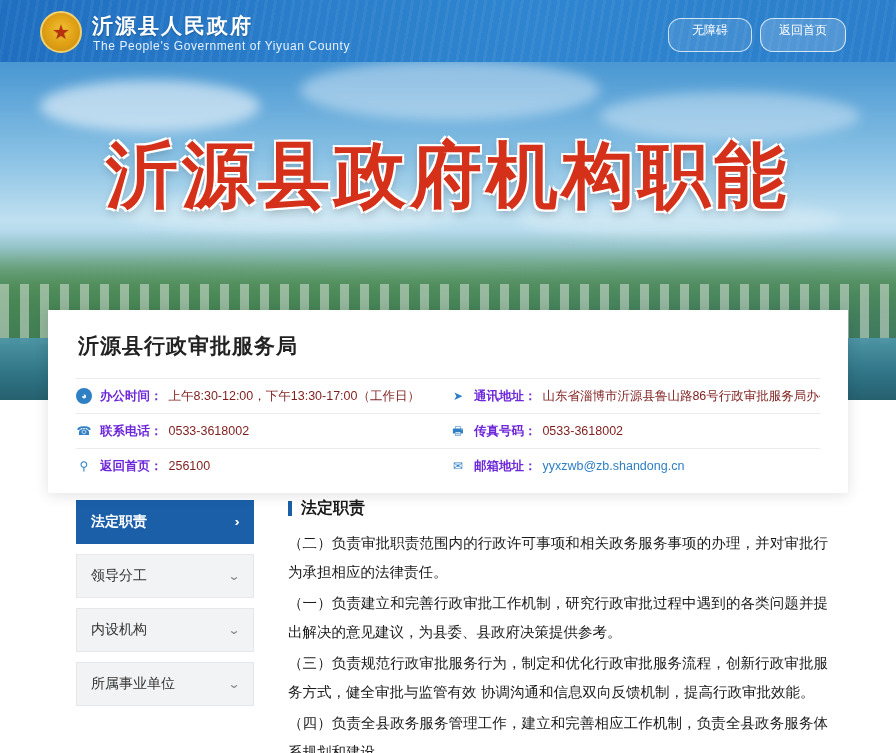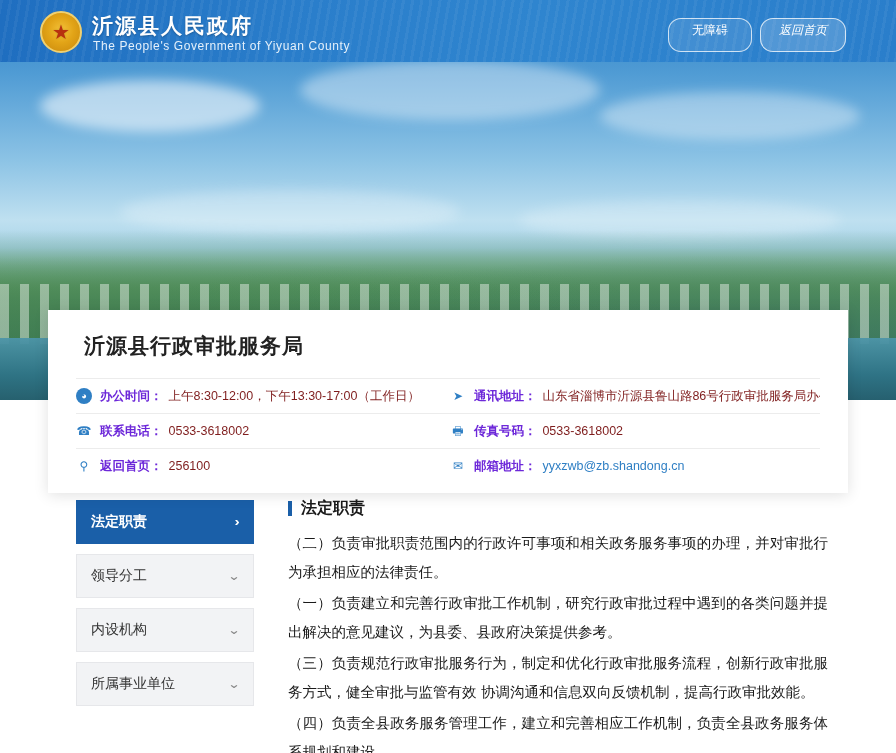--- a/index.html
+++ b/index.html
@@ -70,21 +70,21 @@
     padding: 0 16px;
     border: 1px solid rgba(255,255,255,0.75);
     border-radius: 13px;
     color: #ffffff;
     font-size: 12px;
     background: rgba(255,255,255,0.10);
     cursor: pointer;
     text-align: center;
   }
   .gov-btn.barrier { left: 668px; width: 84px; }
-  .gov-btn.home { left: 760px; width: 86px; background: rgba(255,255,255,0.18); font-style: italic; }
+  .gov-btn.home { left: 760px; width: 86px; background: rgba(255,255,255,0.18); }
 
   
   .cloud {
     position: absolute;
     background: rgba(255,255,255,0.55);
     border-radius: 50%;
     filter: blur(6px);
   }
   .c1 { left: 40px;  top: 80px;  width: 220px; height: 52px; }
   .c2 { left: 300px; top: 60px;  width: 300px; height: 60px; opacity: .7;}
@@ -140,21 +140,21 @@
   .card {
     position: absolute;
     left: 48px; top: 310px;
     width: 800px;
     background: #ffffff;
     box-shadow: 0 2px 14px rgba(0,0,0,0.12);
     padding: 22px 28px 10px 28px;
     z-index: 5;
   }
   .card h1 {
-    margin: 0 0 18px 8px;
+    margin: 0 0 18px 2px;
     font-size: 21px;
     font-weight: bold;
     color: #222222;
     letter-spacing: 1px;
   }
   .info-grid {
     display: flex;
     flex-wrap: wrap;
   }
   .info-row {
@@ -269,20 +269,21 @@
   <div class="hero">
     <div class="cloud c1"></div>
     <div class="cloud c2"></div>
     <div class="cloud c3"></div>
     <div class="cloud c4"></div>
     <div class="cloud c5"></div>
     <div class="ridge"></div>
     <div class="buildings"></div>
     <div class="water"></div>
 
+    <div class="hero-title">沂源县政府机构职能</div>
 
     <div class="gov-band">
       <div class="stripe"></div>
       <div class="emblem">
         <span class="star">★</span>
       </div>
       <div class="gov-title">沂源县人民政府</div>
       <div class="gov-subtitle">The People's Government of Yiyuan County</div>
       <div class="gov-btn barrier">无障碍</div>
       <div class="gov-btn home">返回首页</div>

